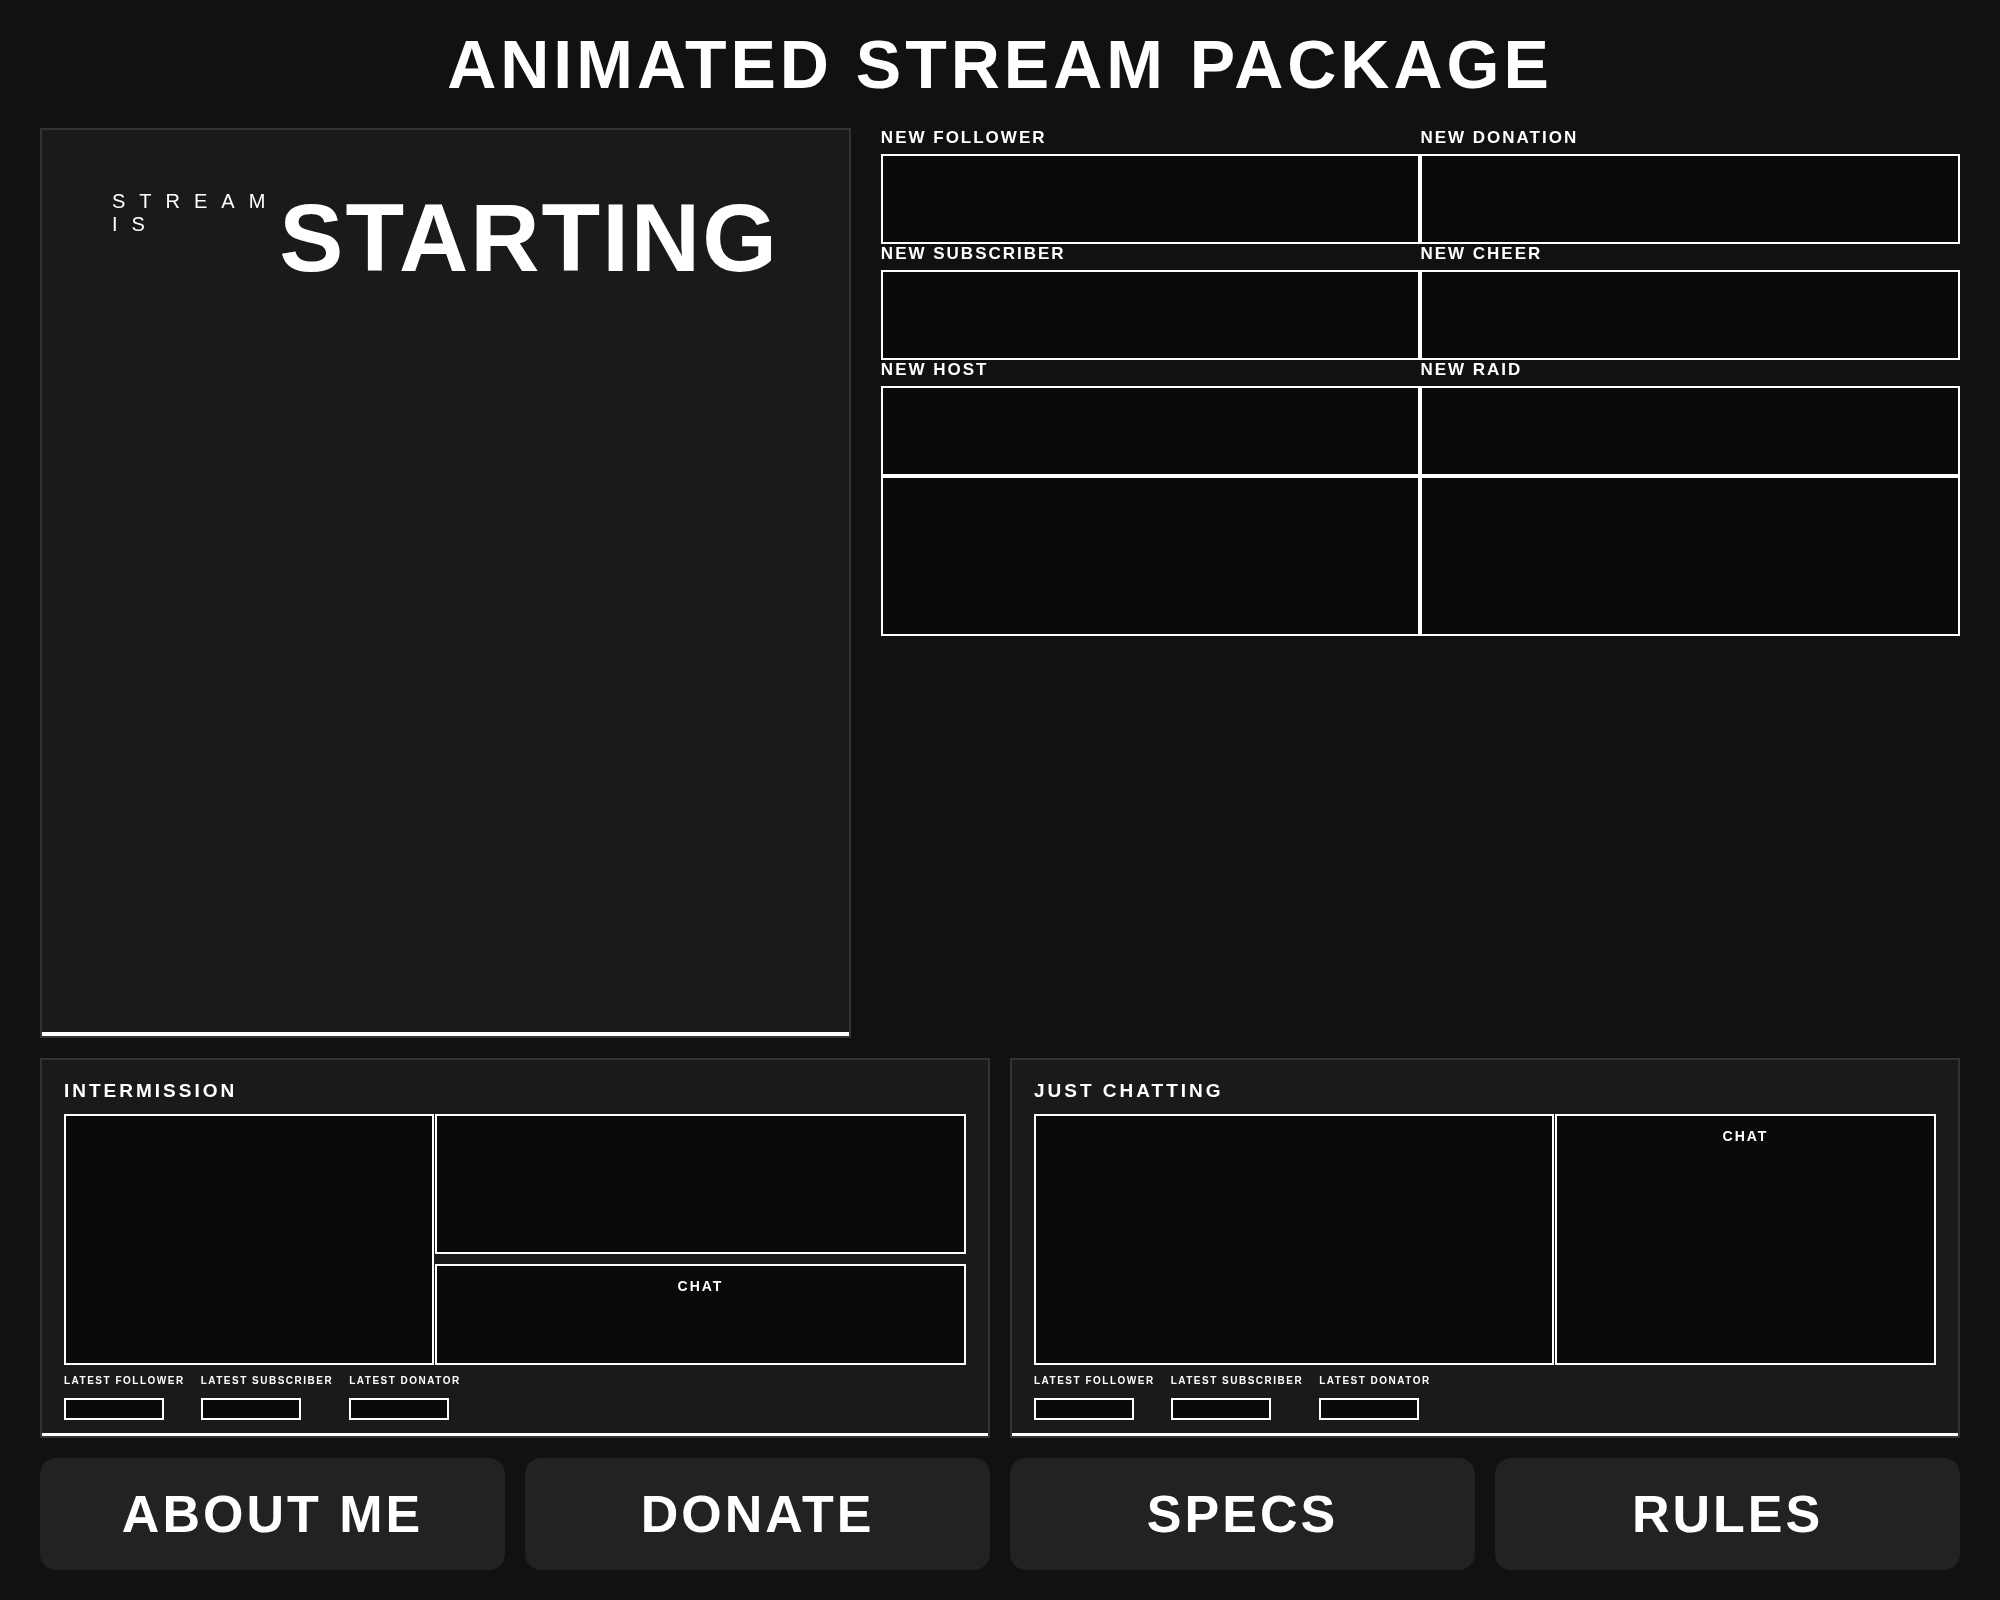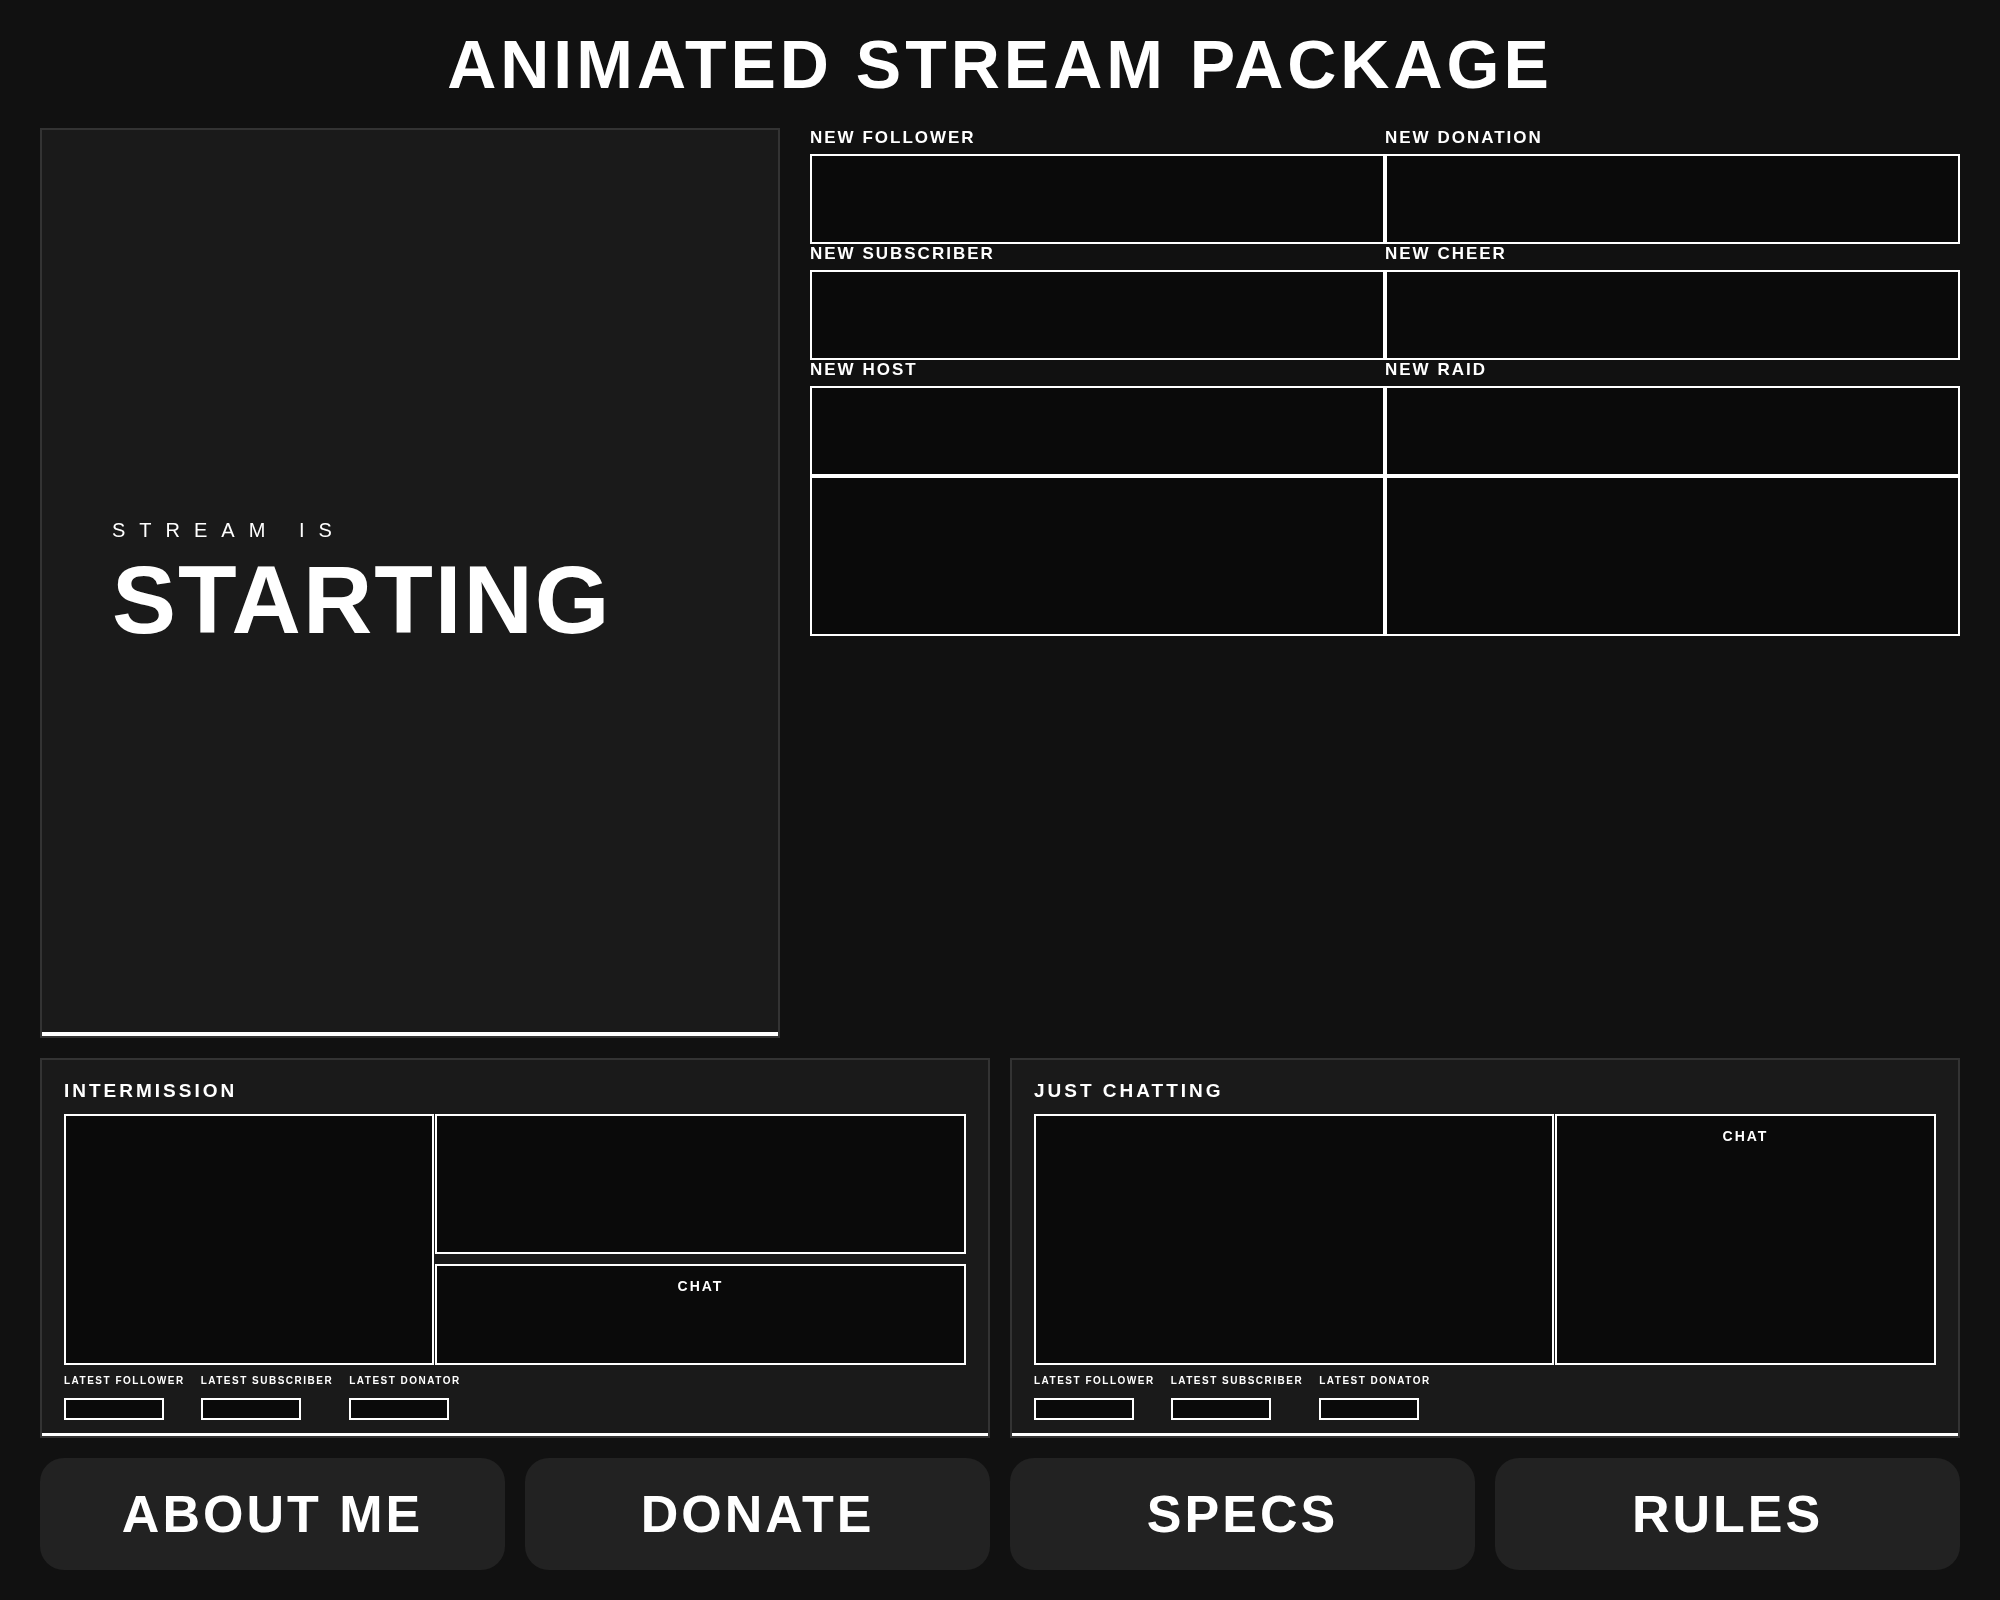--- a/index.html
+++ b/index.html
@@ -42,21 +42,21 @@
       flex: 1;
       margin-bottom: 20px;
     }
 
     
     .stream-starting-panel {
       background: #1a1a1a;
       border: 2px solid #333;
       flex: 0 0 740px;
       display: flex;
-      flex-direction: column;
+      flex-direction: row;
       justify-content: center;
       align-items: flex-start;
       padding: 60px 70px;
       position: relative;
     }
 
     .stream-starting-panel::after {
       content: '';
       position: absolute;
       bottom: 0;
@@ -267,21 +267,21 @@
     .bottom-nav {
       display: flex;
       flex-direction: row;
       gap: 20px;
       height: 112px;
     }
 
     .nav-button {
       flex: 1;
       background: #222222;
-      border-radius: 24px;
+      border-radius: 16px;
       display: flex;
       align-items: center;
       justify-content: center;
       cursor: pointer;
     }
 
     .nav-button-label {
       font-size: 52px;
       font-weight: 900;
       letter-spacing: 3px;

